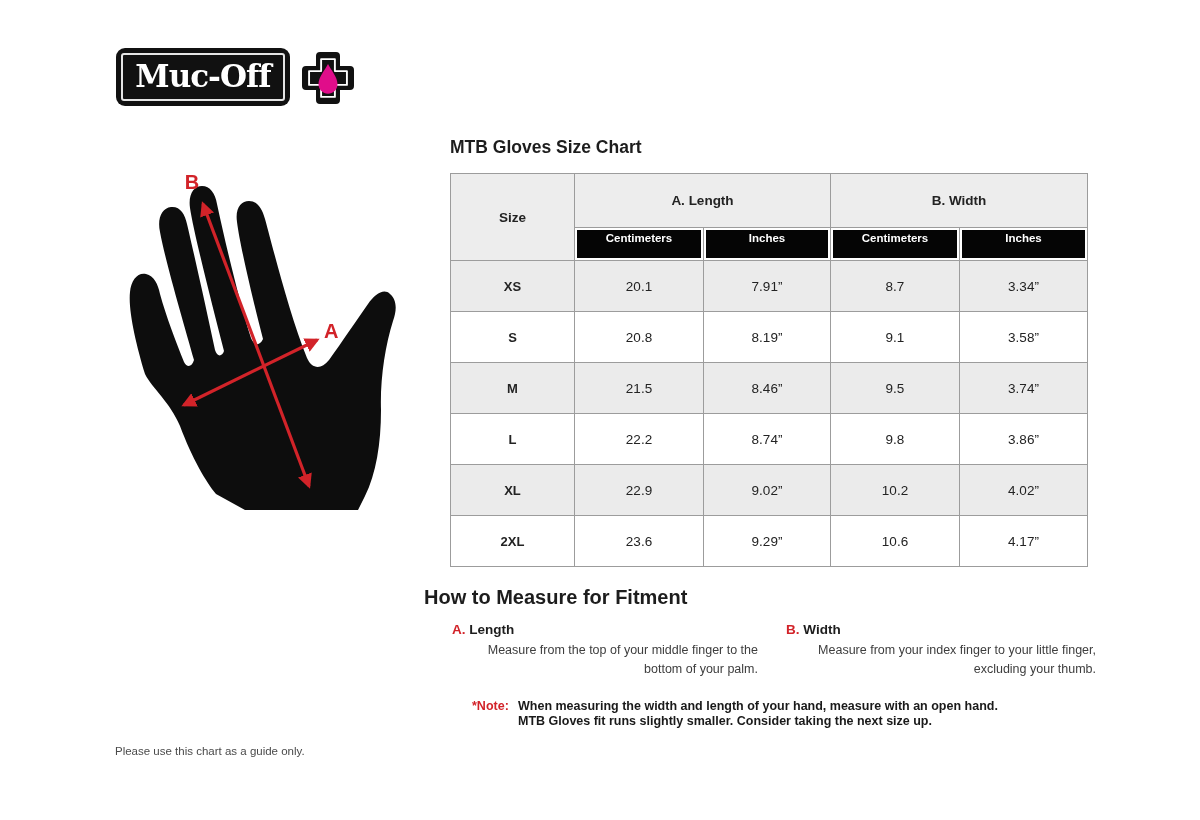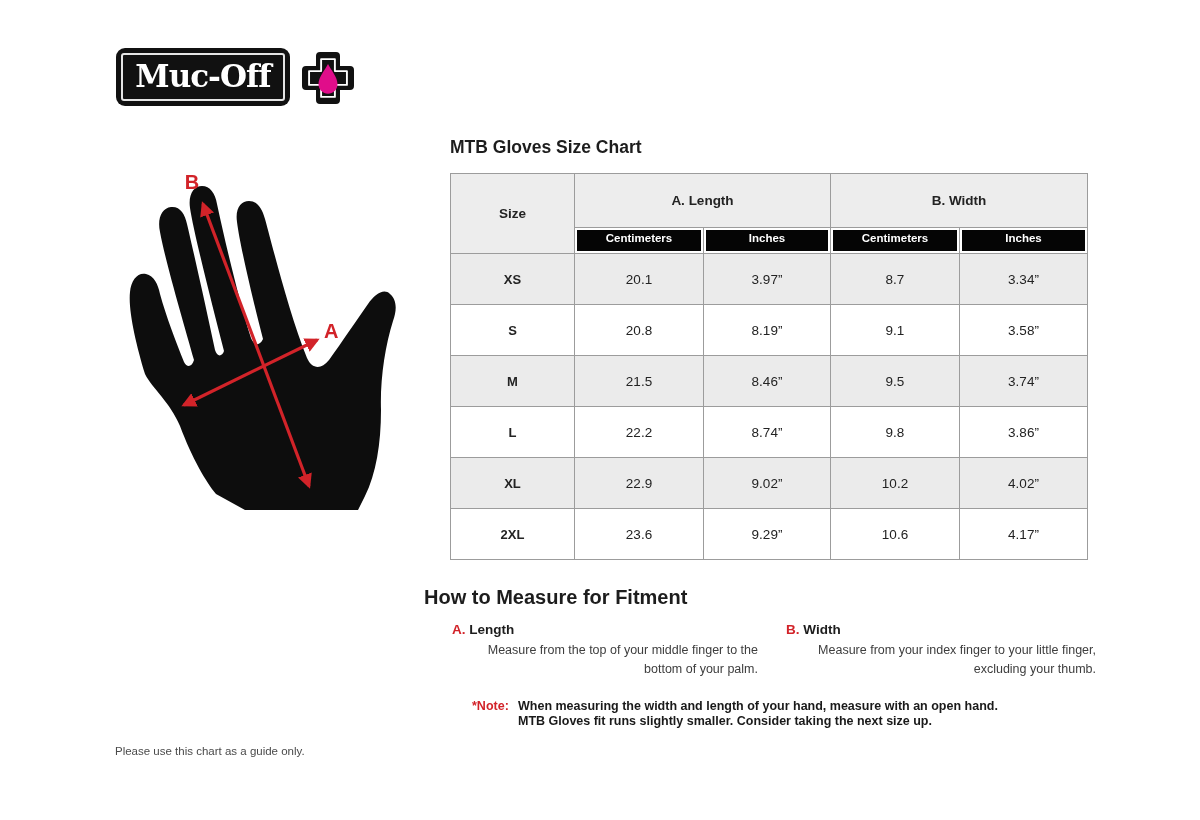--- a/index.html
+++ b/index.html
@@ -35,21 +35,21 @@
     border-collapse: collapse; table-layout: fixed;
   }
   .size-table th, .size-table td {
     border: 1px solid #9c9c9c; text-align: center; vertical-align: middle;
     color: #232323;
   }
   .size-table th { background: #ededed; font-size: 13.5px; font-weight: bold; height: 54px; }
   .unit-row td { height: 21px; padding: 2px 2px; background: #fff; }
   .unit-pill {
     background: #050505; color: #ffffff; font-size: 11.5px; font-weight: bold;
-    height: 21px; line-height: 17px; text-align: center;
+    height: 28px; line-height: 17px; text-align: center;
   }
   .data-row td { height: 51px; font-size: 13.5px; background: #fff; }
   .data-row td.size-cell { font-weight: bold; font-size: 13px; }
   .data-row.alt td { background: #ebebeb; }
   
   .howto-title {
     position: absolute; left: 424px; top: 586px;
     font-size: 20px; font-weight: bold; color: #1d1d1d;
   }
   .measure-col { position: absolute; top: 622px; }
@@ -154,21 +154,21 @@
     <td>
           <div class="unit-pill">Centimeters</div>
         </td>
     <td>
           <div class="unit-pill">Inches</div>
         </td>
   </tr>
   <tr class="data-row alt">
     <td class="size-cell">XS</td>
     <td>20.1</td>
-    <td>3.97”</td>
+    <td>7.91”</td>
     <td>8.7</td>
     <td>3.34”</td>
   </tr>
   <tr class="data-row">
     <td class="size-cell">S</td>
     <td>20.8</td>
     <td>8.19”</td>
     <td>9.1</td>
     <td>3.58”</td>
   </tr>

